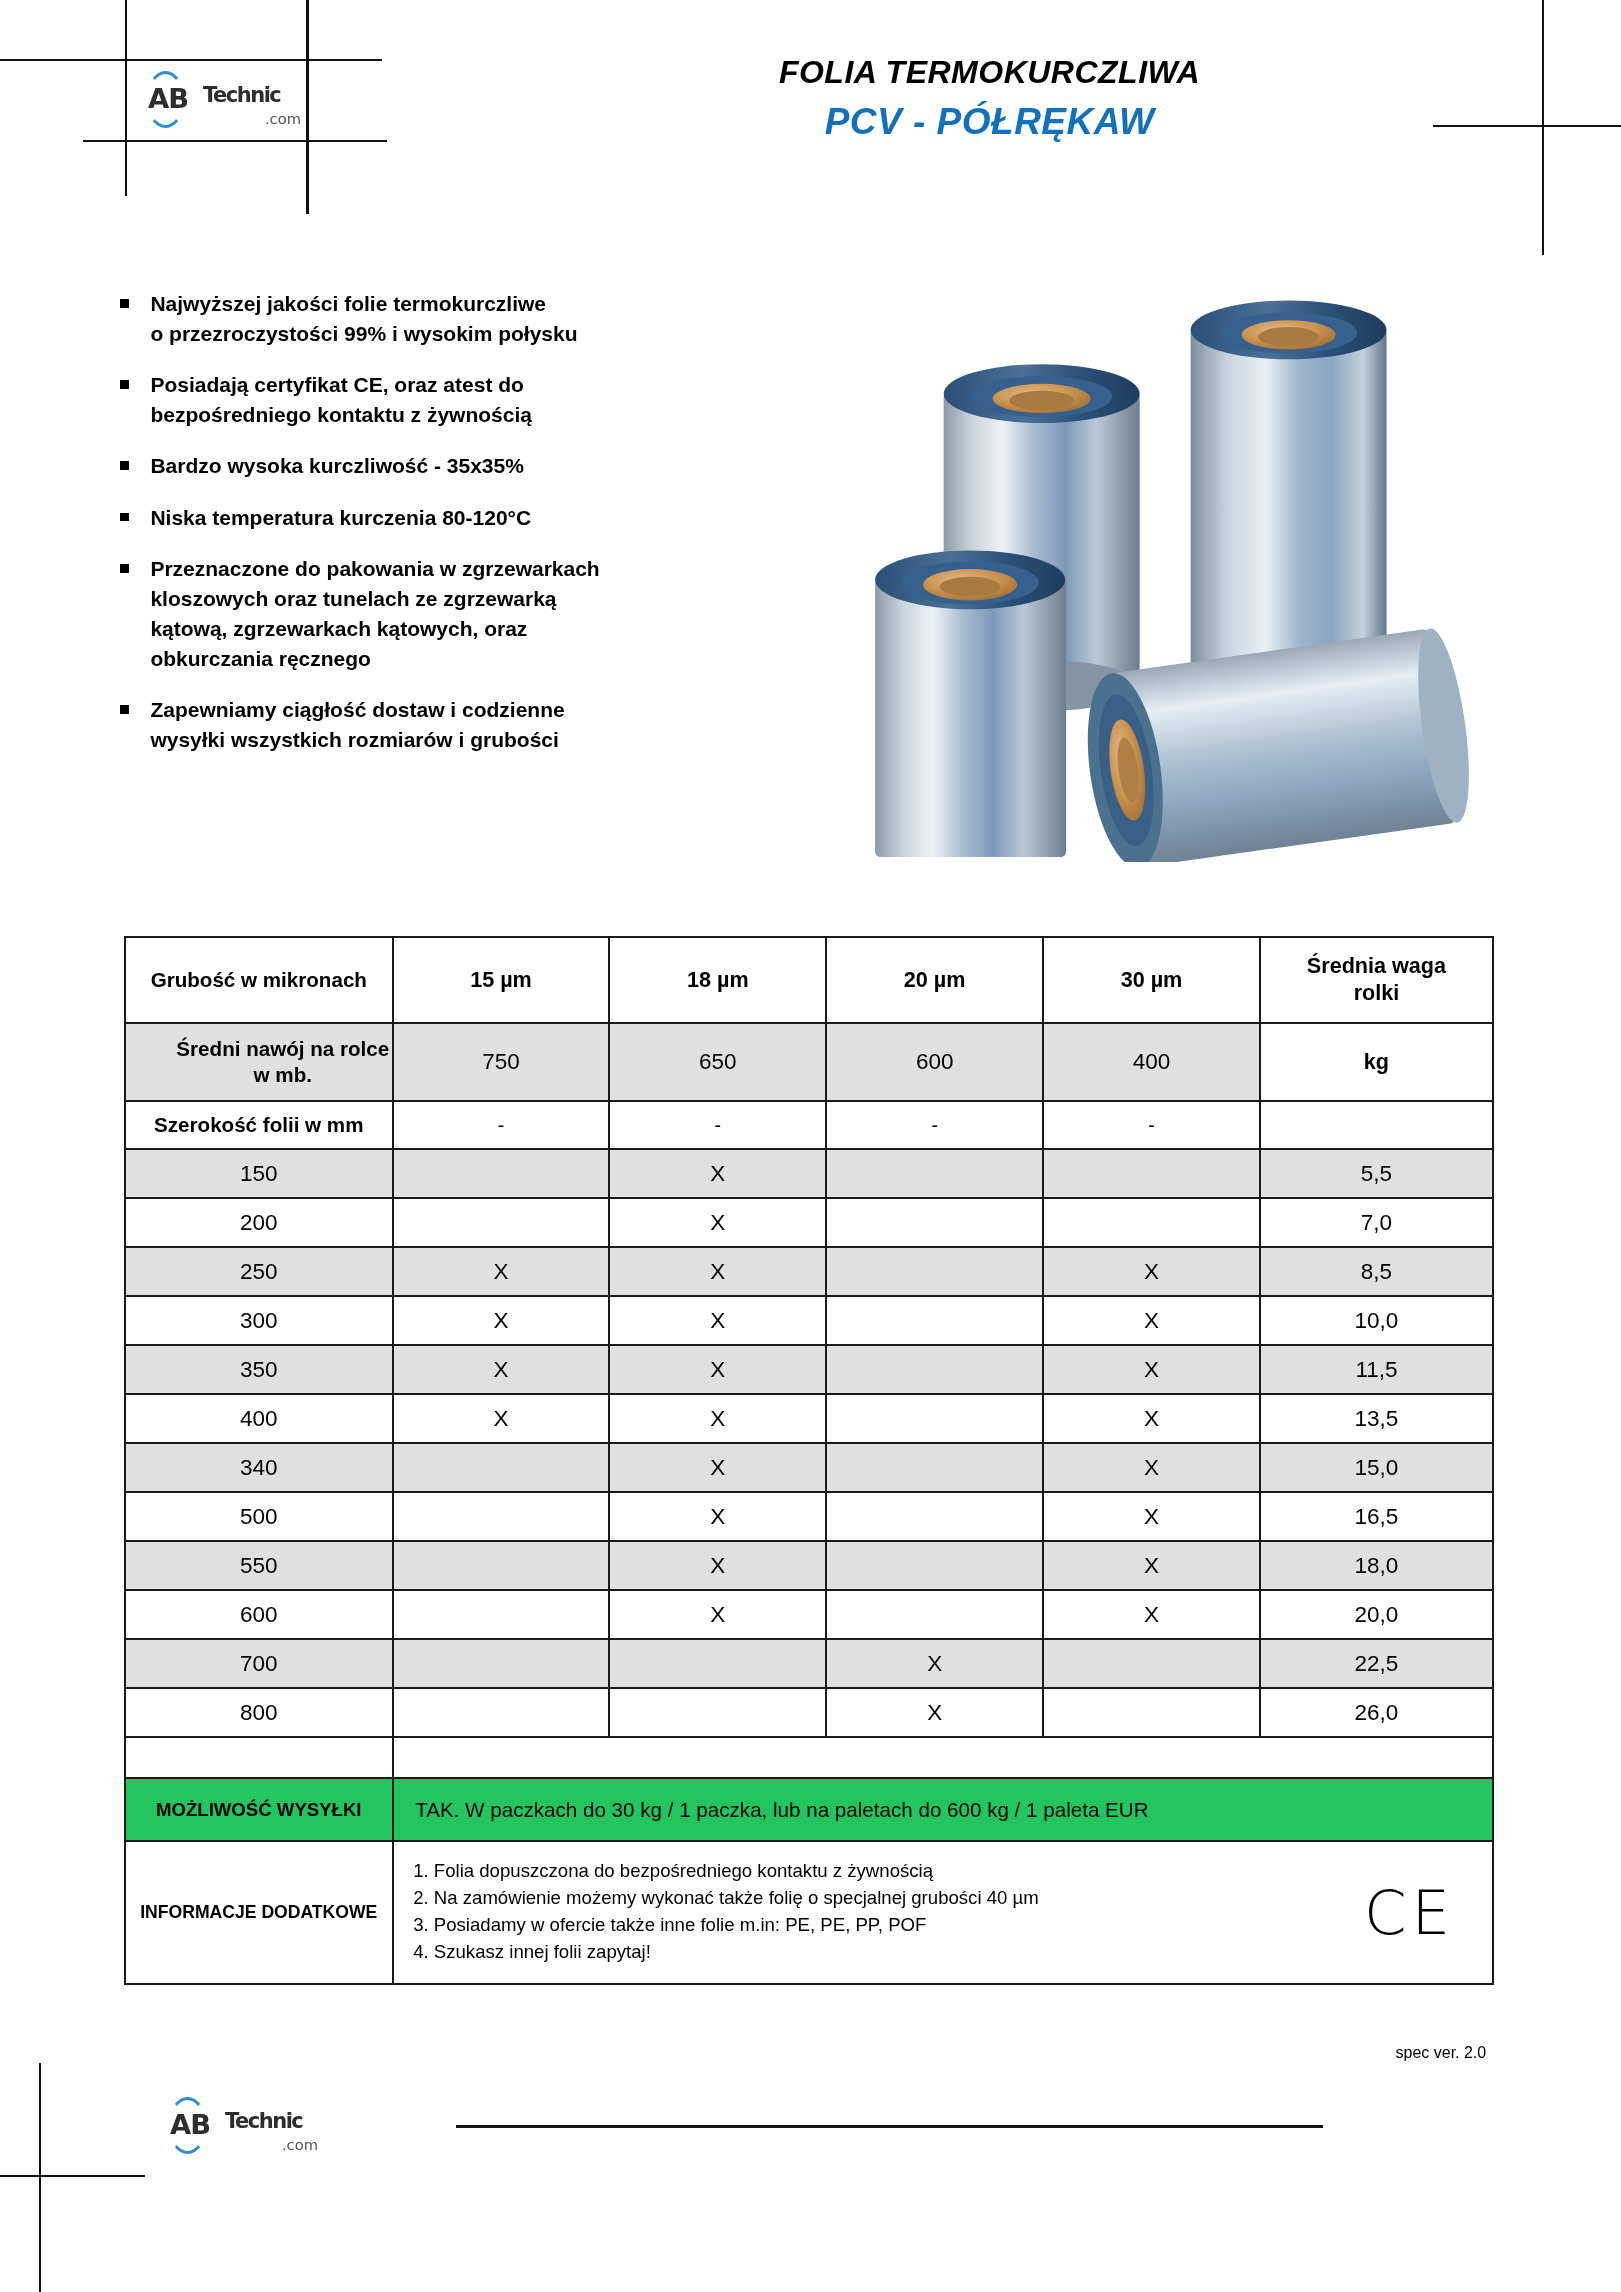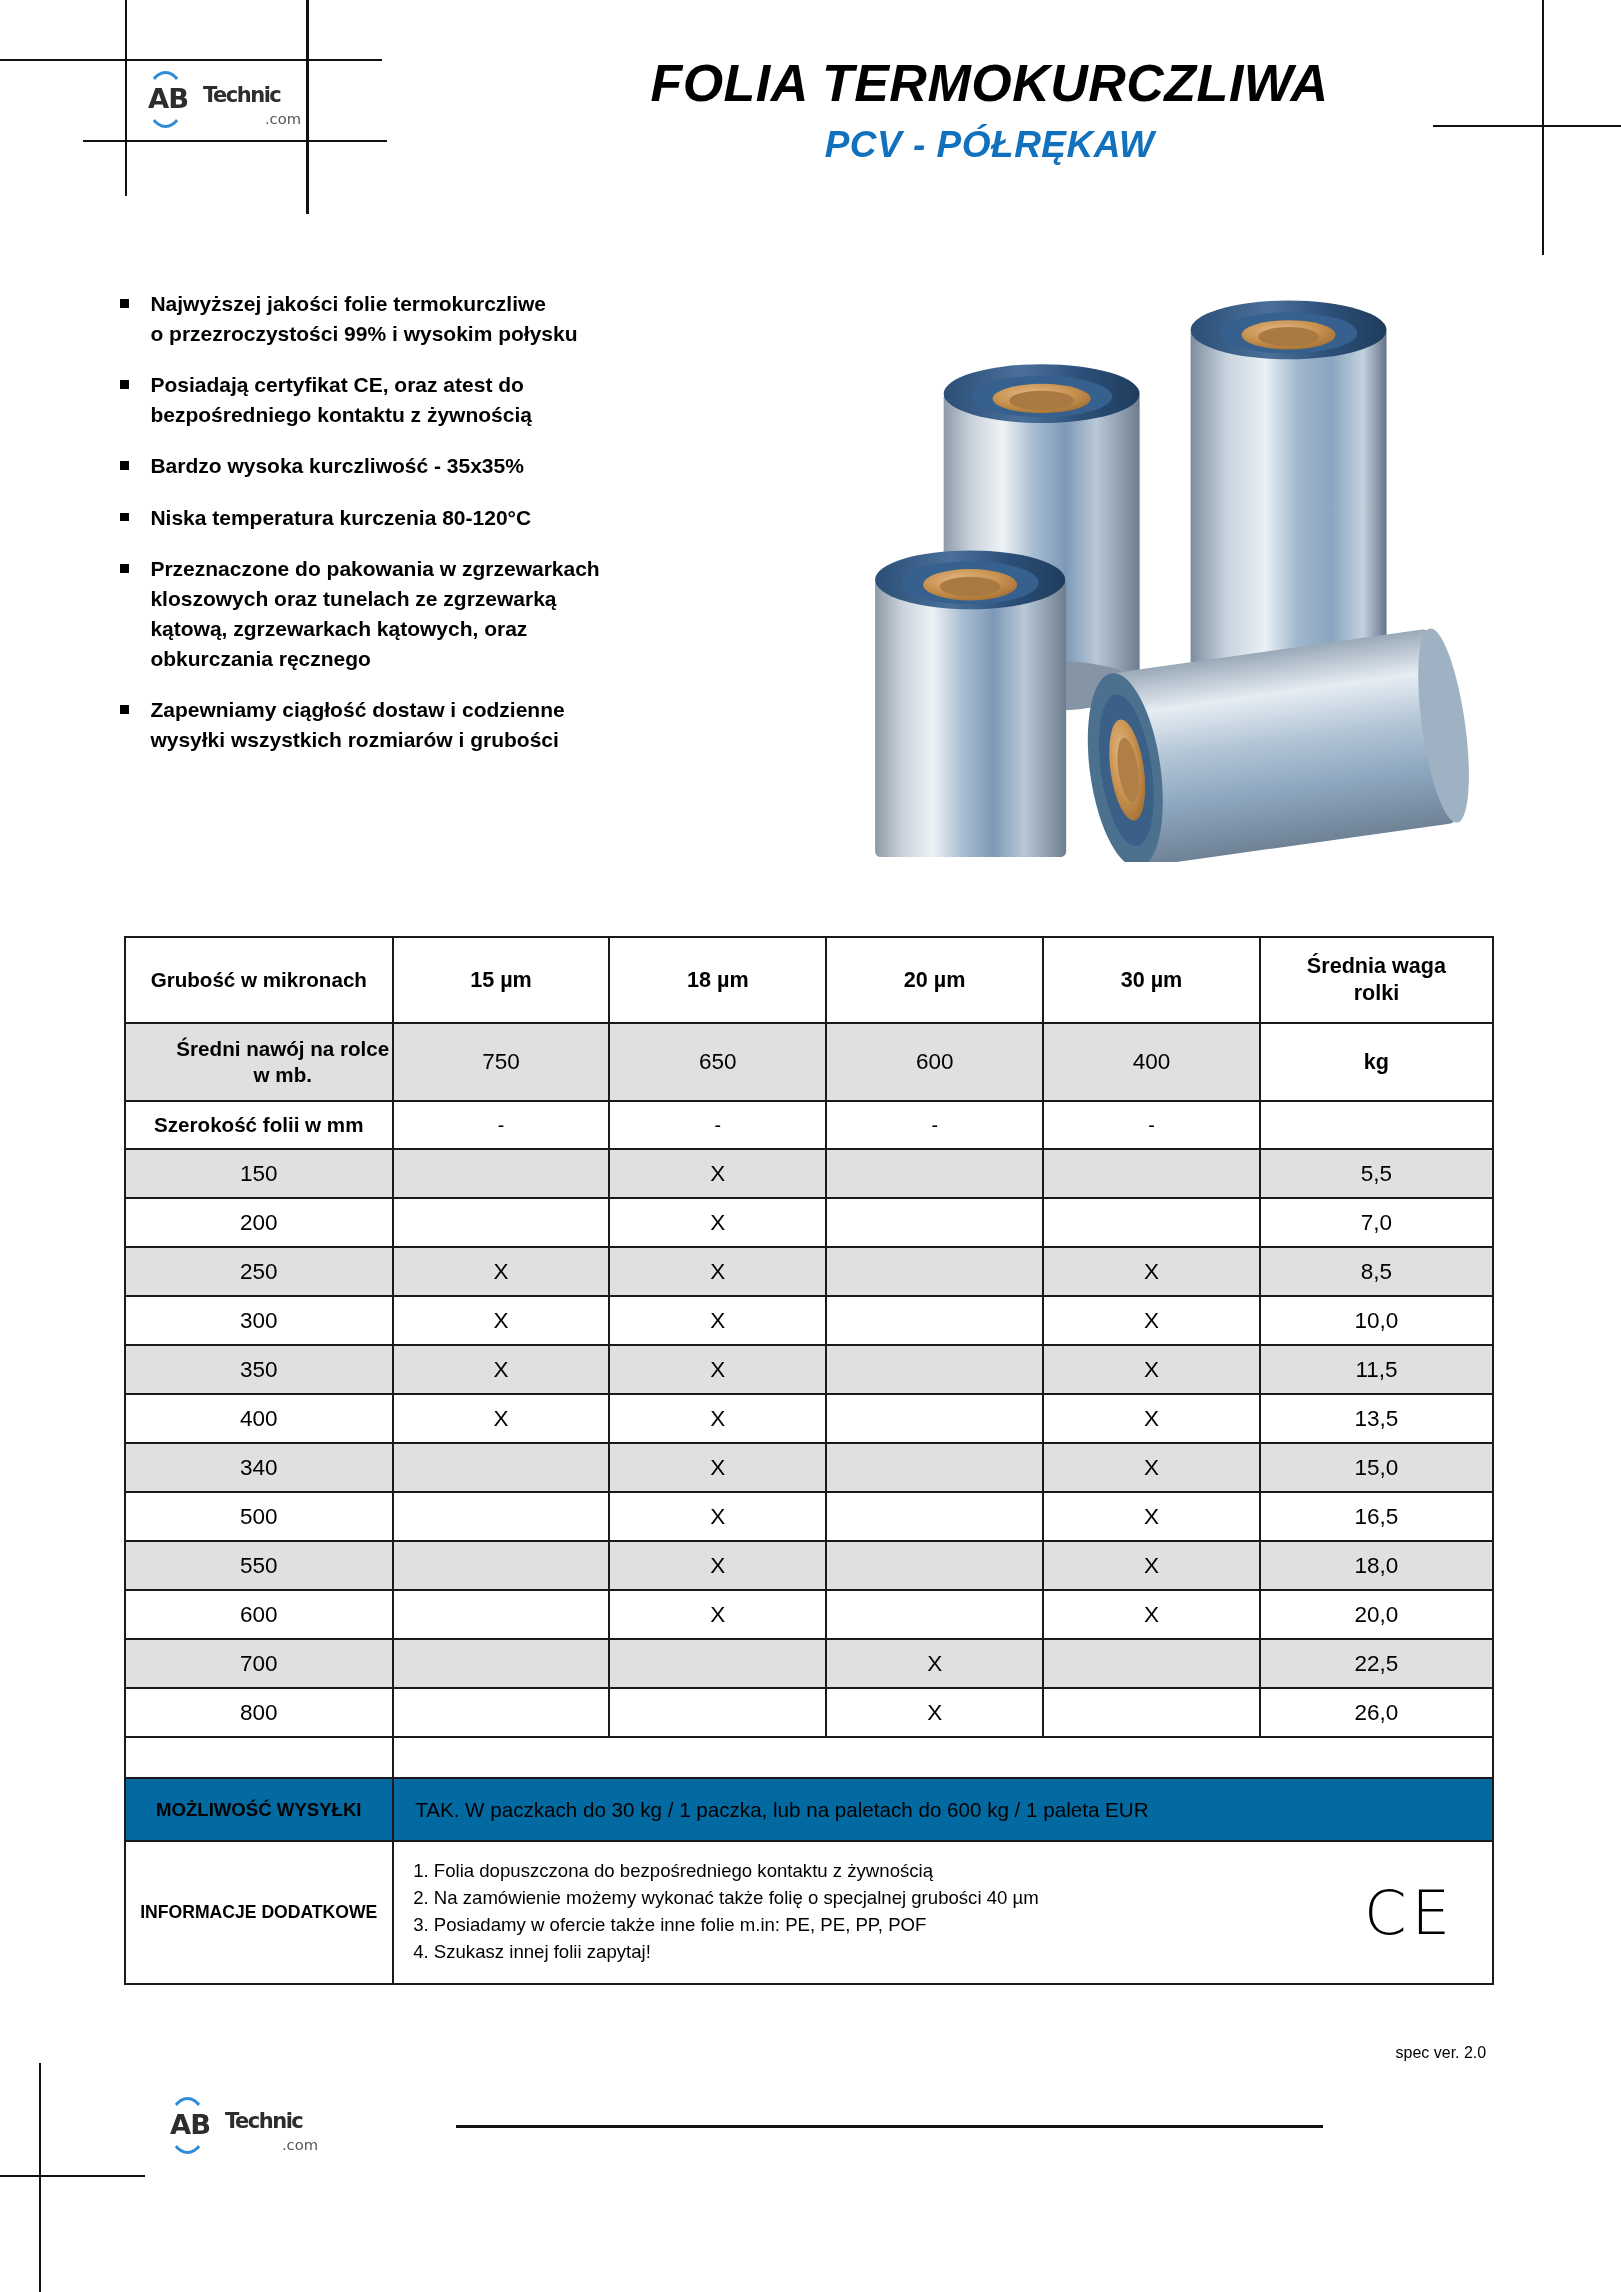--- a/index.html
+++ b/index.html
@@ -92,21 +92,21 @@
     position: absolute;
     left: 470px;
     top: 54px;
     width: 1039px;
     text-align: center;
   }
   #doc-title {
     font-family: "Liberation Sans", sans-serif;
     font-weight: bold;
     font-style: italic;
-    font-size: 52px;
+    font-size: 32px;
     color: #000000;
     letter-spacing: 0.5px;
     margin: 0;
     line-height: 1.15;
   }
   #doc-subtitle {
     font-family: "Liberation Sans", sans-serif;
     font-weight: bold;
     font-style: italic;
     font-size: 37px;
@@ -186,21 +186,21 @@
   tr.r-nawoj td.weight-cell { background: #ffffff; font-weight: bold; font-size: 21.6px; }
 
   tr.r-szer td { height: 46px; font-size: 20.6px; font-weight: bold; }
   tr.r-szer td.dash { font-weight: normal; font-size: 19.6px; }
 
   tr.r-data td { height: 47px; font-size: 22.5px; }
   tr.r-data.alt td { background: #e0e0e0; }
 
   tr.r-spacer td { height: 39px; }
 
-  tr.r-ship td { height: 61px; background: #0369a1; text-align: left; }
+  tr.r-ship td { height: 61px; background: #22c55e; text-align: left; }
   tr.r-ship td.label-cell {
     font-weight: bold; font-size: 18.6px; text-align: center;
   }
   tr.r-ship td.ship-value { font-size: 20.6px; padding-left: 21.6px; }
 
   tr.r-info td { height: 125px; vertical-align: middle; }
   tr.r-info td.label-cell { font-weight: bold; font-size: 17.6px; text-align: center; }
   tr.r-info td.info-value { text-align: left; padding: 7.8px 0 7.8px 19.6px; position: relative; }
   .info-line { font-size: 18.6px; line-height: 1.45; }
   .ce-mark {

